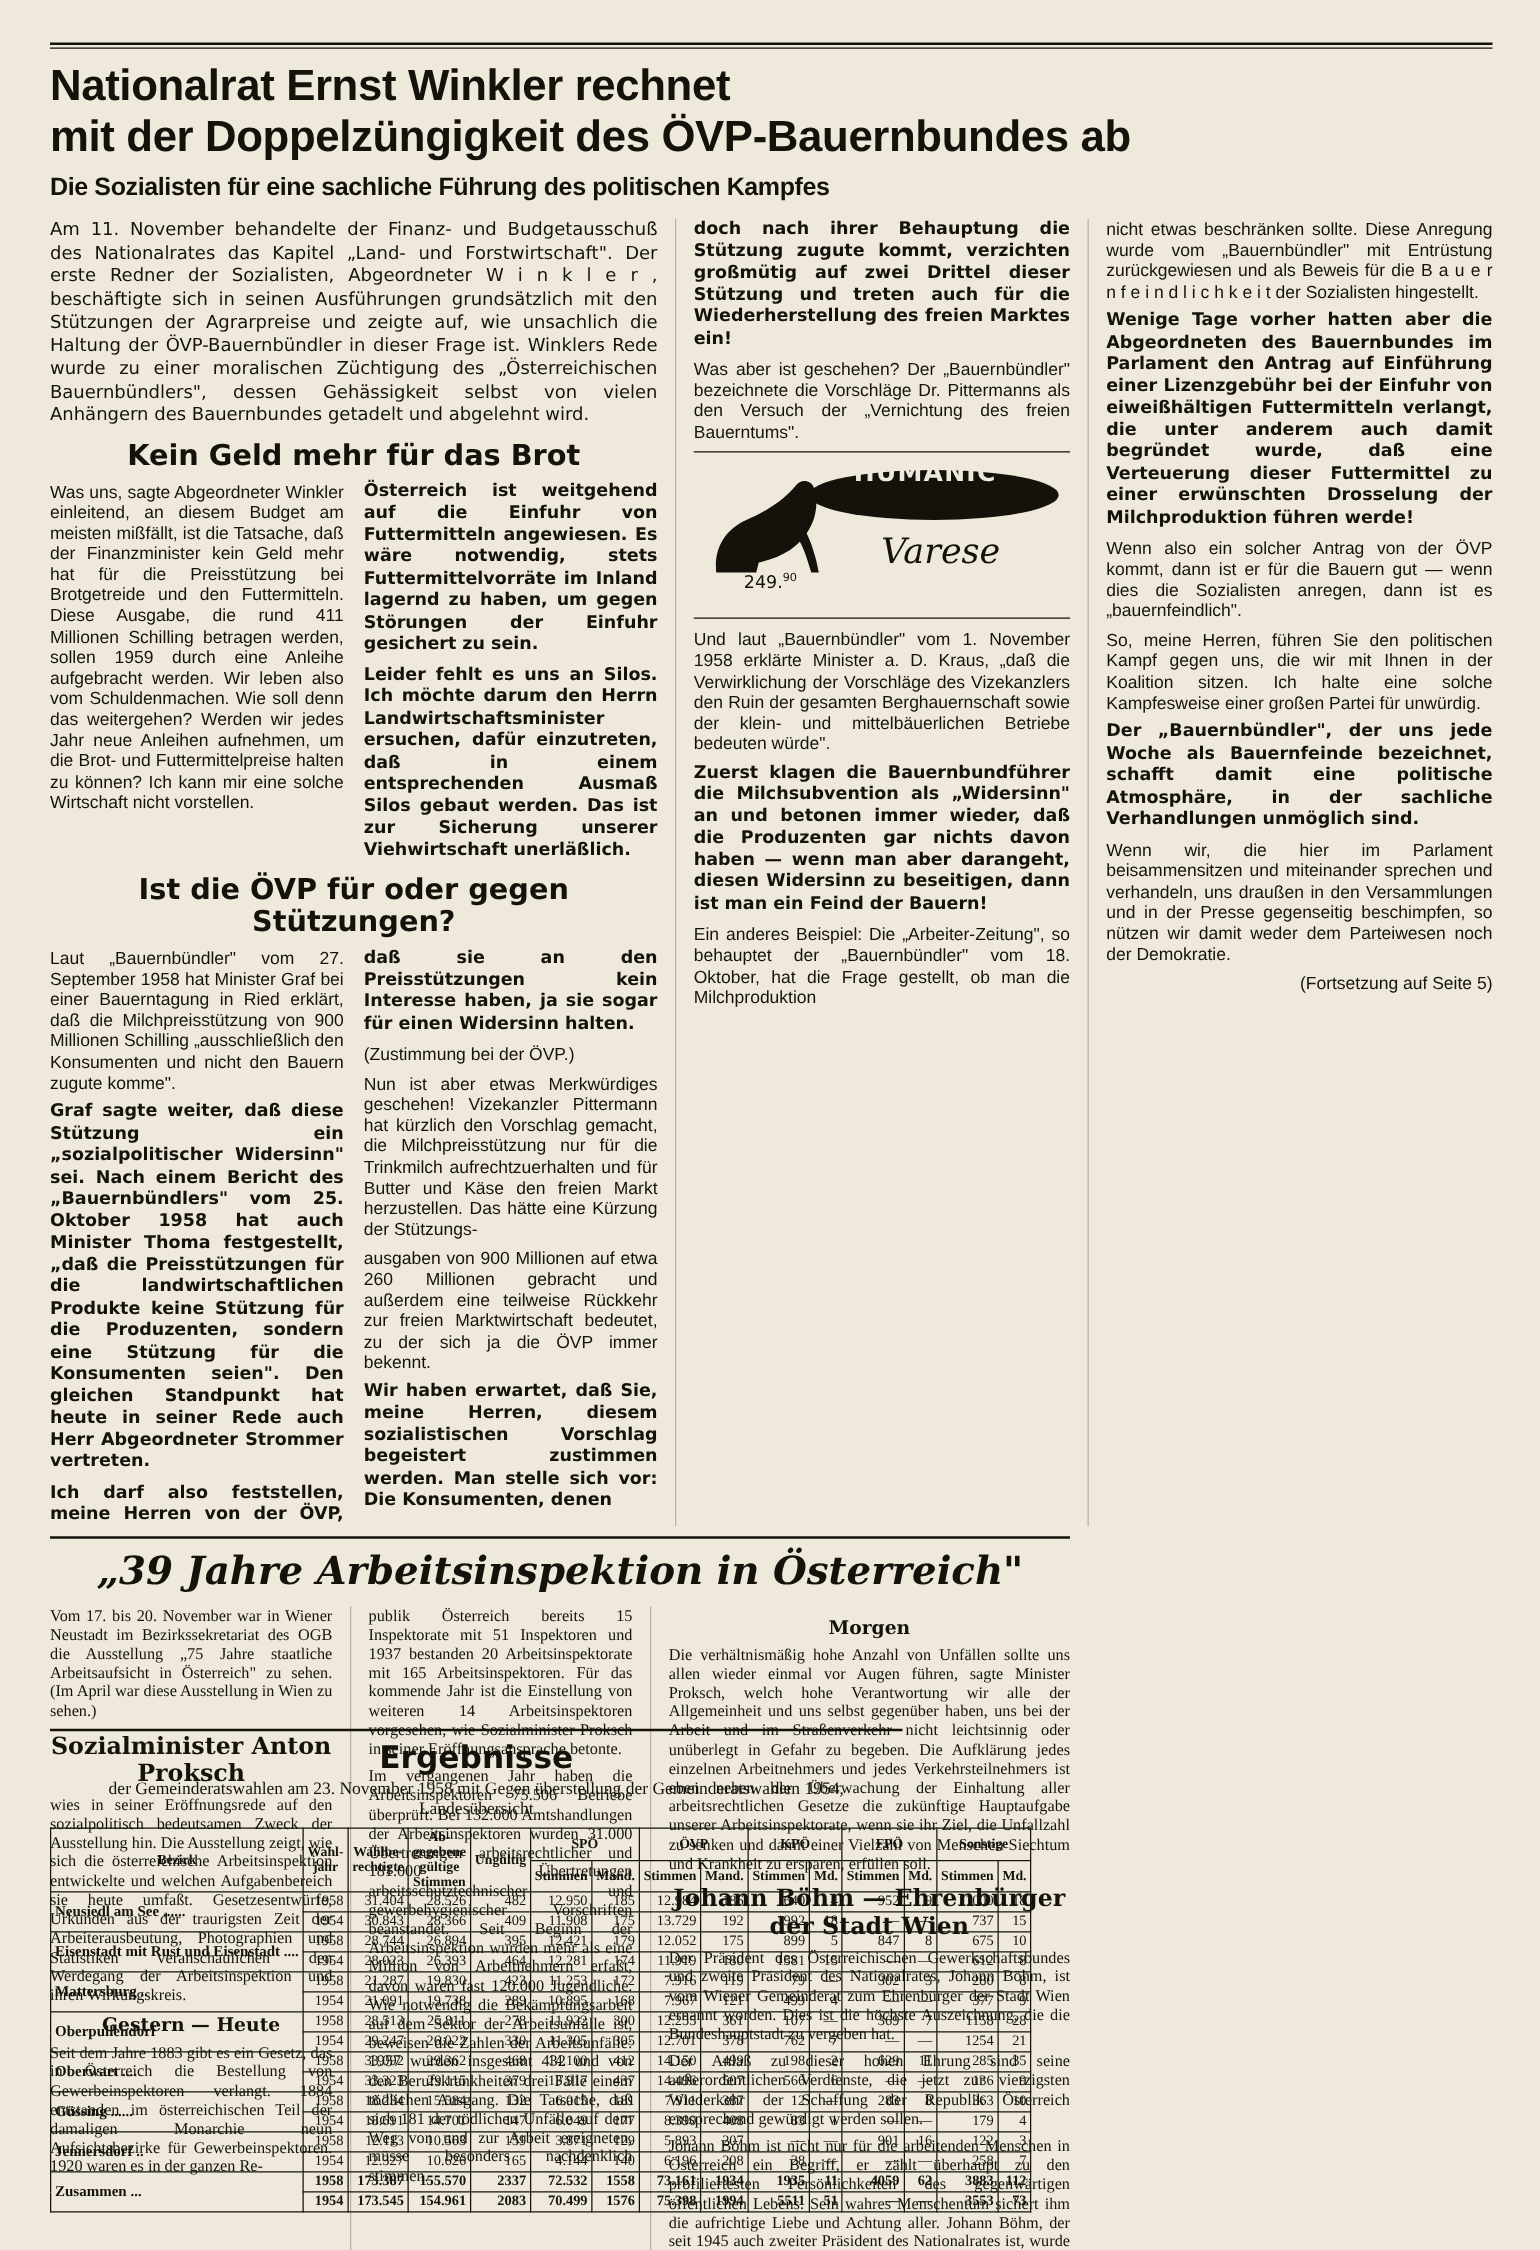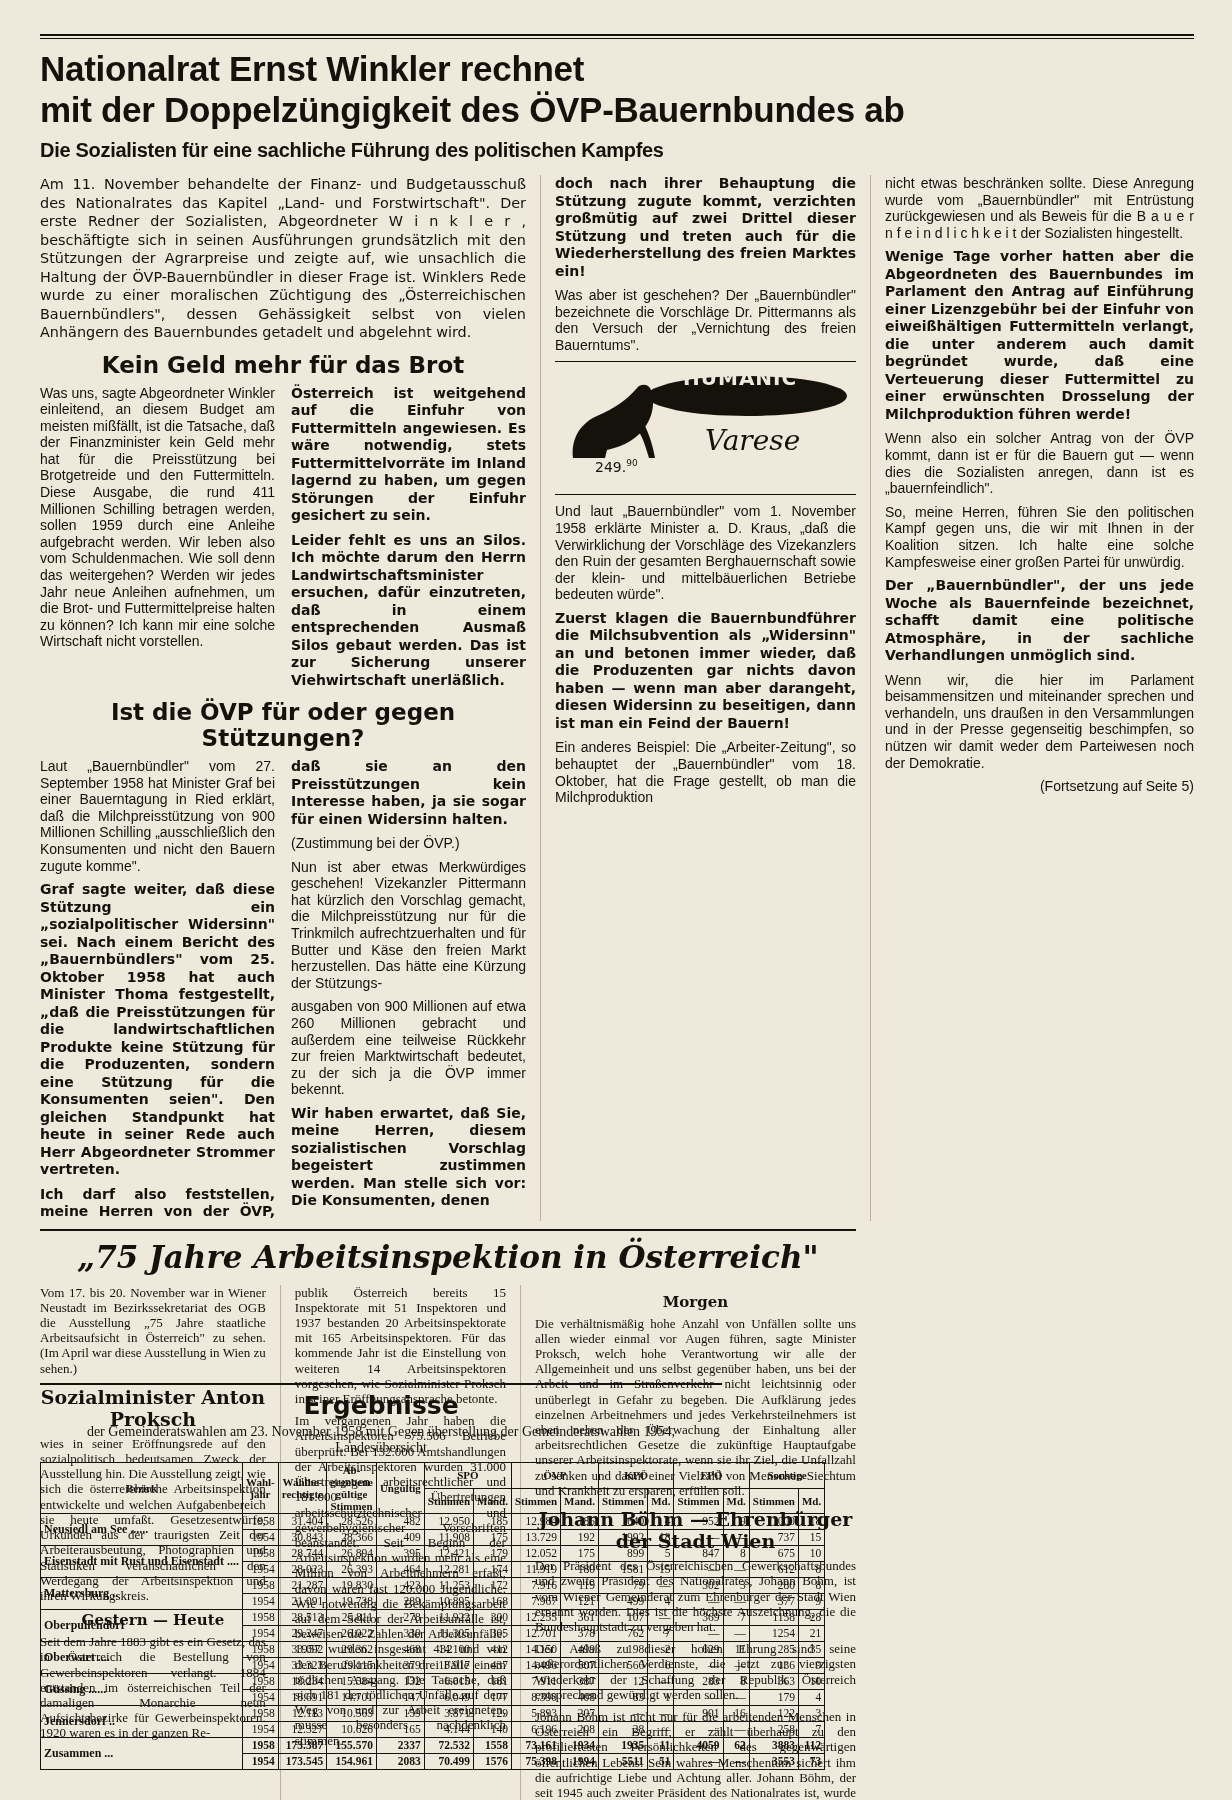--- a/index.html
+++ b/index.html
@@ -242,21 +242,21 @@
       <p class="bodybold">Der „Bauernbündler", der uns jede Woche als Bauernfeinde bezeichnet, schafft damit eine politische Atmosphäre, in der sachliche Verhandlungen unmöglich sind.</p>
       <p class="body">Wenn wir, die hier im Parlament beisammensitzen und miteinander sprechen und verhandeln, uns draußen in den Versammlungen und in der Presse gegenseitig beschimpfen, so nützen wir damit weder dem Parteiwesen noch der Demokratie.</p>
       <p class="body" style="text-align:right">(Fortsetzung auf Seite 5)</p>
     </div>
   </div>
 
   <div style="display:flex;margin-top:2px;">
 
     <div style="width:830px;padding-right:14px;box-sizing:border-box;">
       <div class="feature-rule"></div>
-      <div class="feature-title">„75 Jahre Arbeitsinspektion in Österreich"</div>
+      <div class="feature-title">„39 Jahre Arbeitsinspektion in Österreich"</div>
 
       <div style="display:flex;">
         <div style="width:244px;padding-right:14px;box-sizing:border-box;">
           <p class="small">Vom 17. bis 20. November war in Wiener Neustadt im Bezirkssekretariat des OGB die Ausstellung „75 Jahre staatliche Arbeitsaufsicht in Österreich" zu sehen. (Im April war diese Ausstellung in Wien zu sehen.)</p>
           <div class="sub-head">Sozialminister Anton Proksch</div>
           <p class="small">wies in seiner Eröffnungsrede auf den sozialpolitisch bedeutsamen Zweck der Ausstellung hin. Die Ausstellung zeigt, wie sich die österreichische Arbeitsinspektion entwickelte und welchen Aufgabenbereich sie heute umfaßt. Gesetzesentwürfe, Urkunden aus der traurigsten Zeit der Arbeiterausbeutung, Photographien und Statistiken veranschaulichen den Werdegang der Arbeitsinspektion und ihren Wirkungskreis.</p>
           <div class="sub-head-s">Gestern — Heute</div>
           <p class="small">Seit dem Jahre 1883 gibt es ein Gesetz, das in Österreich die Bestellung von Gewerbeinspektoren verlangt. 1884 entstanden im österreichischen Teil der damaligen Monarchie neun Aufsichtsbezirke für Gewerbeinspektoren. 1920 waren es in der ganzen Re-</p>
         </div>
         <div style="width:244px;padding:0 14px;box-sizing:border-box;border-left:1px solid #b9b2a2;">

